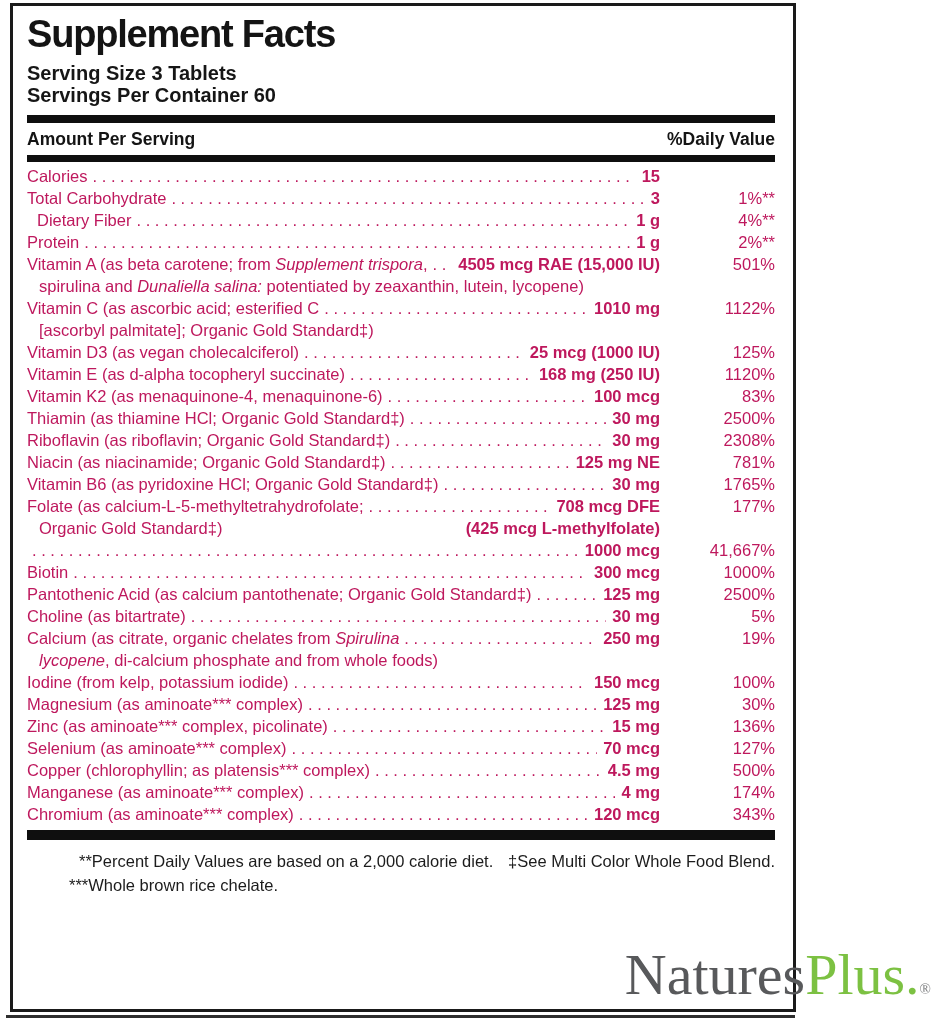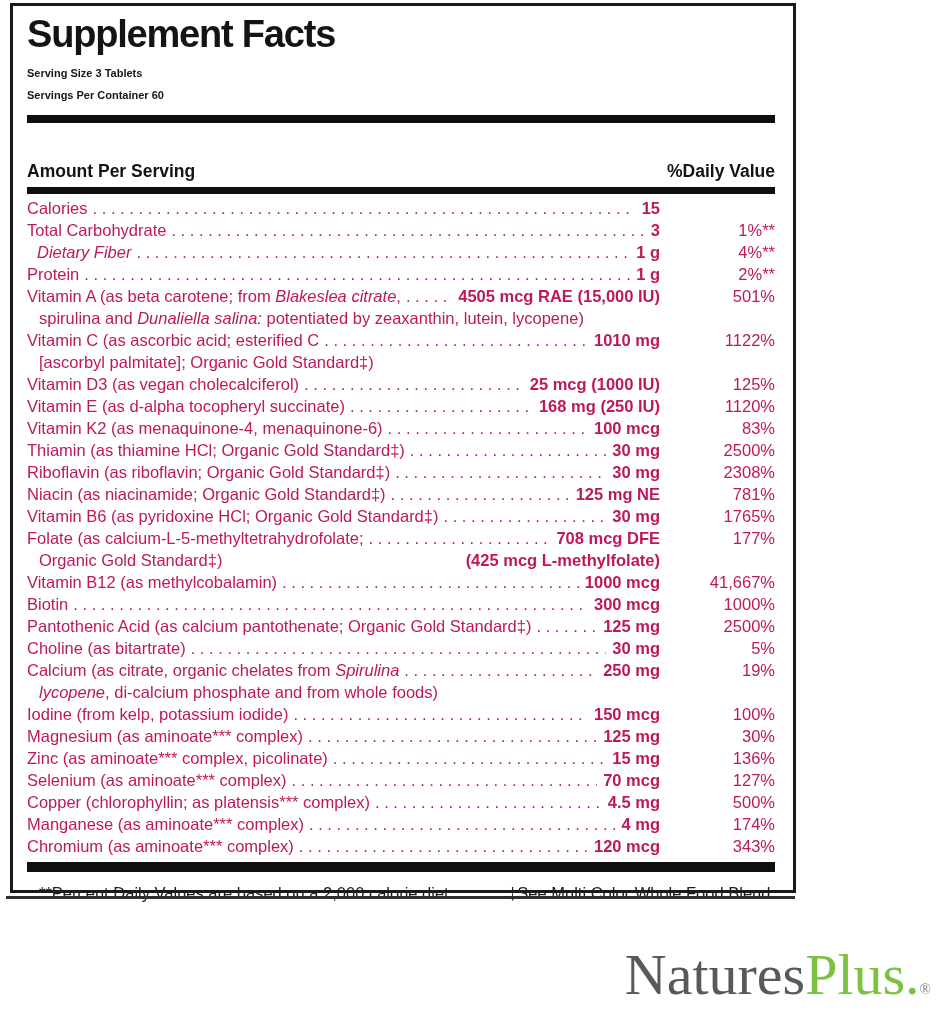--- a/index.html
+++ b/index.html
@@ -2,58 +2,58 @@
 <html><head>
 <meta charset="utf-8">
 <style>
   html,body{margin:0;padding:0;}
   body{
     width:939px;height:1024px;position:relative;background:#ffffff;
     font-family:"Liberation Sans", sans-serif;color:#1b1b1b;
     -webkit-font-smoothing:antialiased;overflow:hidden;
   }
   .label-box{
-    position:absolute;left:10px;top:3px;width:786px;height:890px;
+    position:absolute;left:10px;top:3px;width:786px;height:1009px;
     border:3px solid #1a1a1a;box-sizing:border-box;background:#fff;
     padding:8px 18px 0 14px;
   }
   
   .label-box::after{
     content:"";position:absolute;left:-7px;right:-2px;bottom:-9px;height:3px;
     background:#2e2e2e;
   }
   .panel-title{
     margin:0 0 8px 0;font-size:38px;line-height:40px;font-weight:bold;
     letter-spacing:-1.2px;color:#141414;
   }
-  .serving-line{font-size:11px;line-height:22px;font-weight:bold;color:#161616;}
+  .serving-line{font-size:20px;line-height:22px;font-weight:bold;color:#161616;}
   .bar{background:#0f0f0f;}
   .bar-1{height:8px;margin-top:9px;}
   .col-head{
     display:flex;justify-content:space-between;align-items:flex-start;
-    font-weight:bold;font-size:17.5px;padding:6px 0 5px 0;color:#141414;margin-top:32px;
+    font-weight:bold;font-size:17.5px;padding:6px 0 5px 0;color:#141414;
   }
   .bar-2{height:7px;}
   .rows{padding-top:3px;font-size:16.5px;line-height:22px;color:#be185d;}
   .row{display:flex;align-items:baseline;}
   .nm{white-space:nowrap;flex:none;}
-  .row.indent .nm{padding-left:10px;font-style:italic;}
+  .row.indent .nm{padding-left:10px;}
   .dots{
     flex:1 1 auto;overflow:hidden;white-space:nowrap;min-width:6px;
     margin:0 2px 0 5px;letter-spacing:4.6px;
   }
   .dots::after{
     content:"..................................................................................................................";
   }
   .amt{flex:none;white-space:nowrap;text-align:right;padding-left:4px;font-weight:bold;}
   .dv{flex:none;width:115px;text-align:right;white-space:nowrap;}
   .row.cont .nm2{white-space:nowrap;flex:none;padding-left:12px;}
   .spacer{flex:1 1 auto;}
   .bar-3{height:10px;margin-top:5px;}
-  .footnotes{padding-top:9px;font-size:16.5px;line-height:24px;color:#1c1c1c;}
+  .footnotes{padding-top:9px;font-size:16.5px;line-height:24px;color:#1c1c1c;margin-left:40px;}
   .fn-line1{display:flex;justify-content:space-between;padding-left:12px;}
   .fn-line2{padding-left:2px;}
   .logo{
     position:absolute;right:8px;bottom:6px;
     font-family:"Liberation Serif", serif;font-size:58px;line-height:58px;
     letter-spacing:0px;white-space:nowrap;
   }
   .logo .reg{font-size:15px;letter-spacing:0;}
   i{font-style:italic;}
 </style>
@@ -89,21 +89,21 @@
         <span class="amt">1 g</span>
         <span class="dv">4%**</span>
       </div>
       <div class="row">
         <span class="nm"><span>Protein</span></span>
         <span class="dots"></span>
         <span class="amt">1 g</span>
         <span class="dv">2%**</span>
       </div>
       <div class="row">
-        <span class="nm"><span>Vitamin A (as beta carotene; from </span><i>Blakeslea citrate</i><span>,</span></span>
+        <span class="nm"><span>Vitamin A (as beta carotene; from </span><i>Supplement trispora</i><span>,</span></span>
         <span class="dots"></span>
         <span class="amt">4505 mcg RAE (15,000 IU)</span>
         <span class="dv">501%</span>
       </div>
       <div class="row cont">
         <span class="nm2"><span>spirulina and </span><i>Dunaliella salina:</i><span> potentiated by zeaxanthin, lutein, lycopene)</span></span>
         <span class="spacer"></span>
         <span class="dv">&nbsp;</span>
       </div>
       <div class="row">
@@ -165,21 +165,20 @@
         <span class="amt">708 mcg DFE</span>
         <span class="dv">177%</span>
       </div>
       <div class="row cont">
         <span class="nm2"><span>Organic Gold Standard‡)</span></span>
         <span class="spacer"></span>
         <span class="amt">(425 mcg L-methylfolate)</span>
         <span class="dv">&nbsp;</span>
       </div>
       <div class="row">
-        <span class="nm"><span>Vitamin B12 (as methylcobalamin)</span></span>
         <span class="dots"></span>
         <span class="amt">1000 mcg</span>
         <span class="dv">41,667%</span>
       </div>
       <div class="row">
         <span class="nm"><span>Biotin</span></span>
         <span class="dots"></span>
         <span class="amt">300 mcg</span>
         <span class="dv">1000%</span>
       </div>
@@ -248,16 +247,17 @@
         <span class="amt">120 mcg</span>
         <span class="dv">343%</span>
       </div>
     </div>
   <div class="bar bar-3"></div>
   <div class="footnotes">
     <div class="fn-line1">
       <span>**Percent Daily Values are based on a 2,000 calorie diet.</span>
       <span>‡See Multi Color Whole Food Blend.</span>
     </div>
+    <div class="fn-line2">***Whole brown rice chelate.</div>
   </div>
 </div>
 
 <div class="logo"><span class="gray" id="logo-gray" style="color: rgb(88, 89, 91);">Natures</span><span class="green" id="logo-green" style="color: rgb(124, 193, 66);">Plus.</span><span class="reg" id="logo-reg" style="color: rgb(123, 124, 126);">®</span></div>
 
 </body></html>

